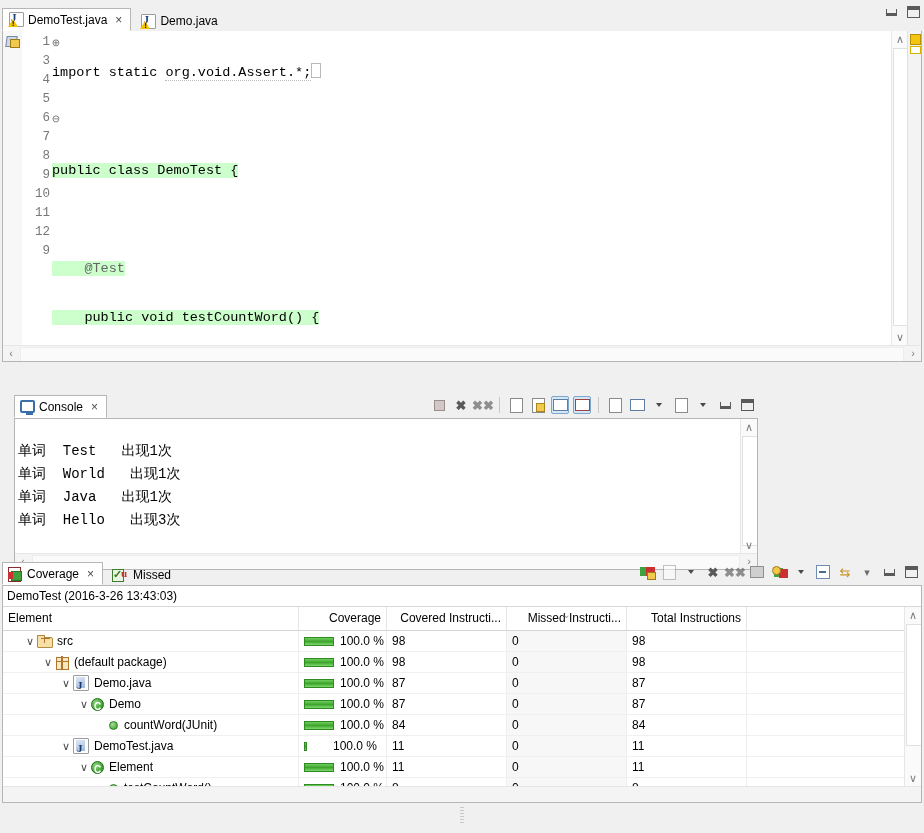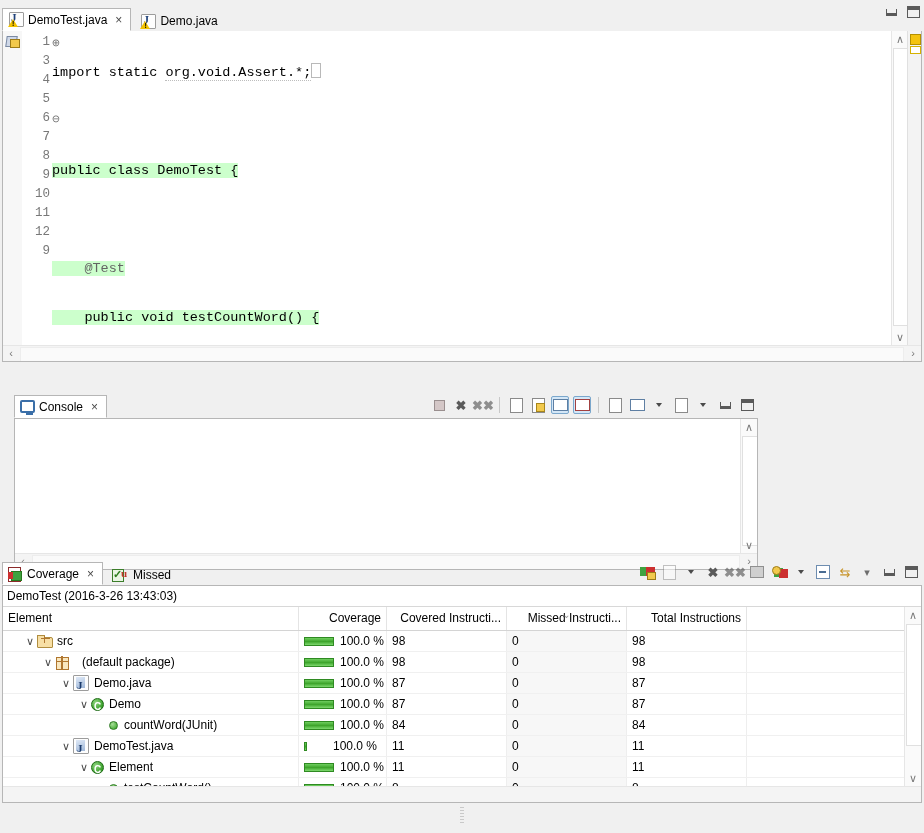--- a/index.html
+++ b/index.html
@@ -632,20 +632,26 @@
         </span>
       <span class="tbtn">
           <span class="btn-min"></span>
         </span>
       <span class="tbtn">
           <span class="btn-max"></span>
         </span>
     </div>
 
     <div class="console-body">
+      <div class="console-out">
+        <div class="cline">单词  Test   出现1次</div>
+        <div class="cline">单词  World   出现1次</div>
+        <div class="cline">单词  Java   出现1次</div>
+        <div class="cline">单词  Hello   出现3次</div>
+      </div>
       <div class="vscroll" style="right:0;border-left:1px solid #e6e6e6;">
         <div class="arrow-up">∧</div>
         <div class="thumb" style="height:108px;"></div>
         <div class="arrow-dn">∨</div>
       </div>
       <div class="hscroll">
         <div class="arrow-l">‹</div>
         <div class="hthumb"></div>
         <div class="arrow-r">›</div>
       </div>
@@ -767,21 +773,21 @@
 
         <div class="cov-row">
           <div class="cc elem" style="width:296px;">
             <span class="indent" style="width:36px;"></span>
             <span class="twisty">∨</span>
             <span class="ico ico-package">
                 <span class="pkb"></span>
                 <span class="pkh"></span>
                 <span class="pkv"></span>
               </span>
-            <span style="margin-left:13px;">(default package)</span>
+            <span style="margin-left:5px;">(default package)</span>
           </div>
           <div class="cc covcell" style="width:88px;">
             <span class="cov-bar-wrap">
                 <span class="cov-bar" style="width:30px;"></span>
               </span>
             <span class="cov-pct">100.0 %</span>
           </div>
           <div class="cc num" style="width:120px;">98</div>
           <div class="cc num missed" style="width:120px;">0</div>
           <div class="cc num" style="width:120px;">98</div>

